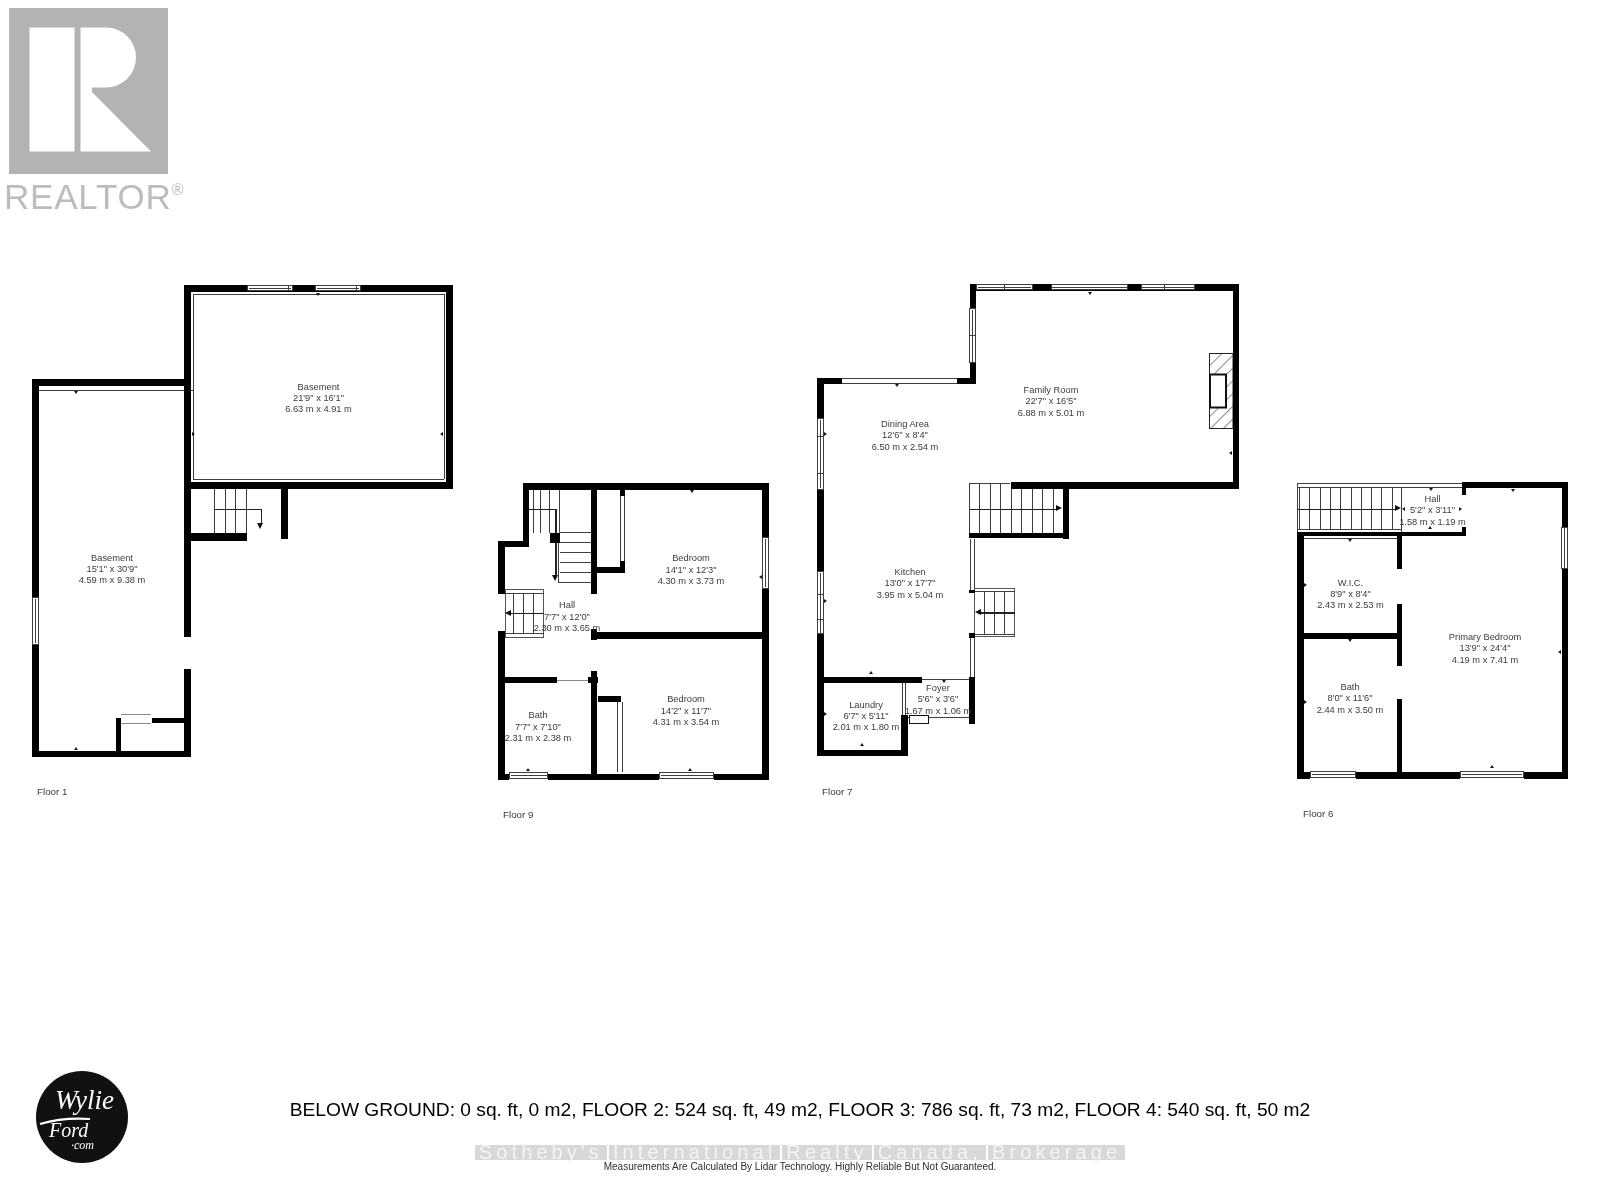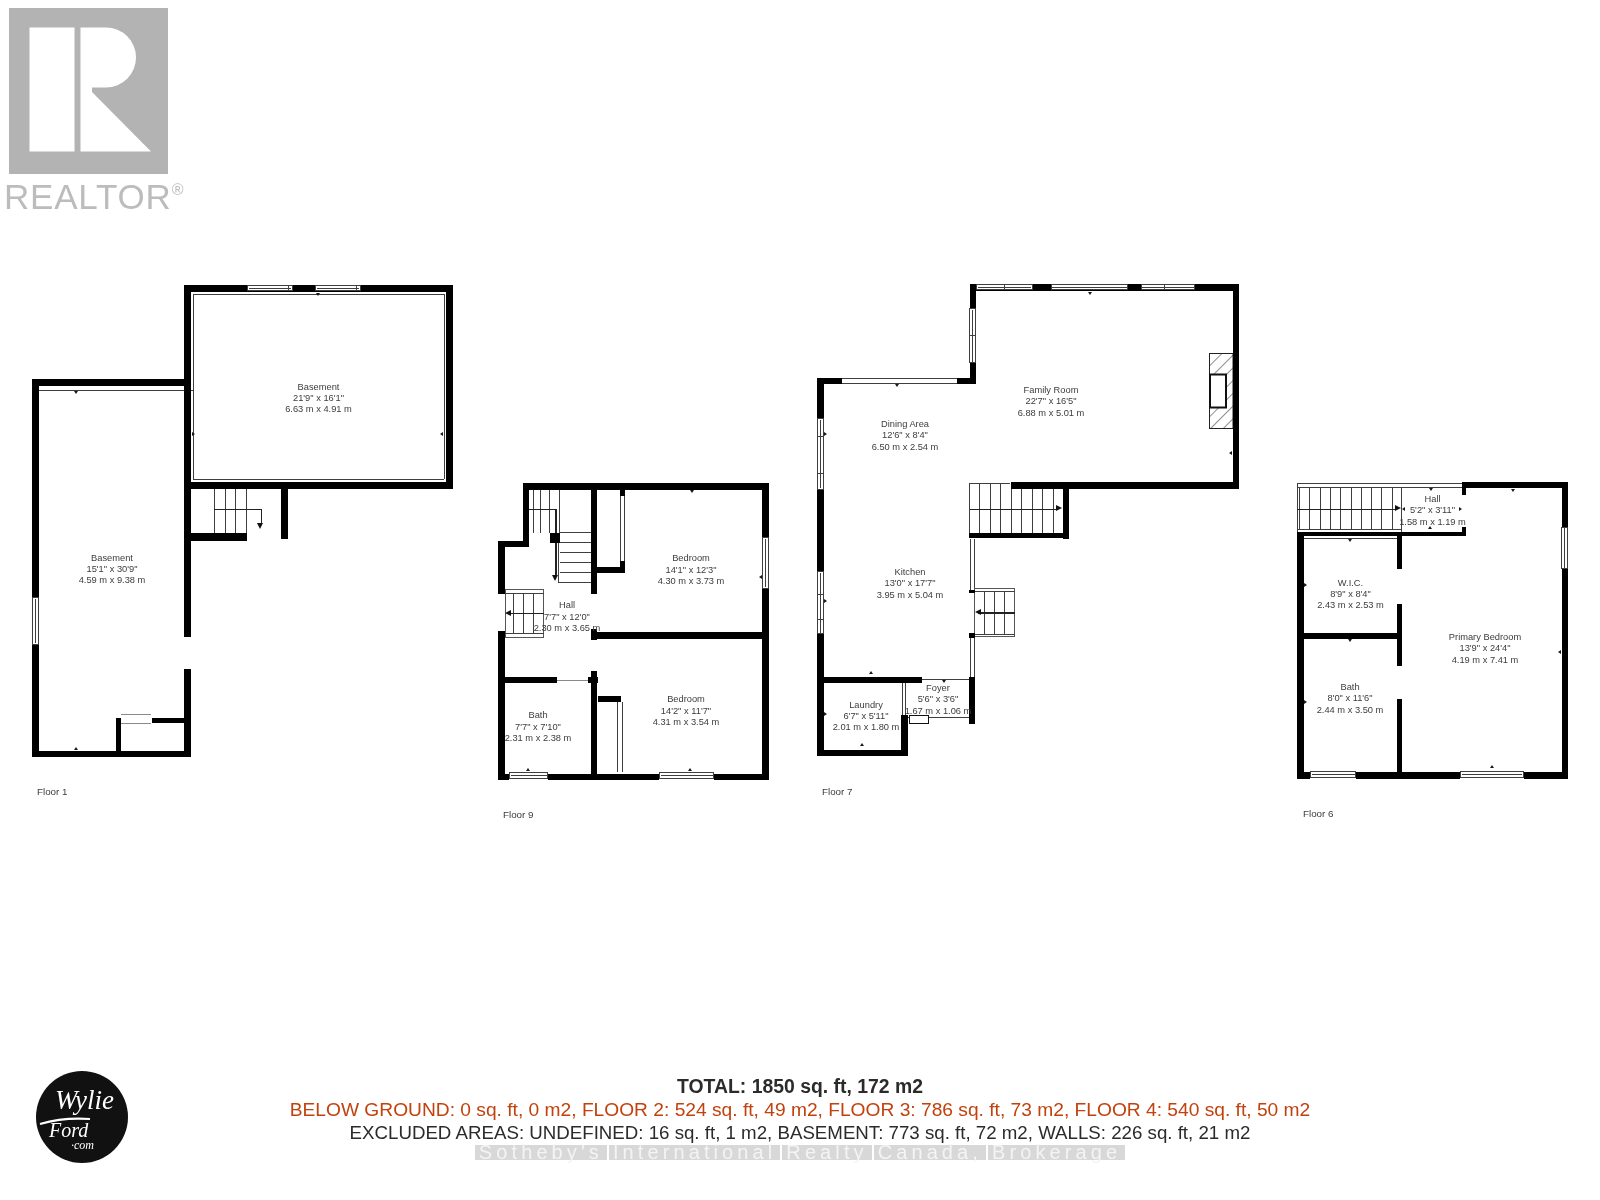--- a/index.html
+++ b/index.html
@@ -416,28 +416,27 @@
 <div class="lbl" style="left:1350px;top:682.1px">Bath
 8'0" x 11'6"
 2.44 m x 3.50 m</div>
 
 <div class="lbl" style="left:1485px;top:632.1px">Primary Bedroom
 13'9" x 24'4"
 4.19 m x 7.41 m</div>
 
 <div class="flr" style="left:1303px;top:807.6px">Floor 6</div>
 
-<div style="position:absolute;left:0;top:1075px;width:1600px;text-align:center;font-size:19.4px;font-weight:bold;color:#2b2b2b">TOTAL: 1850 sq. ft, 172 m2</div>
-
-<div style="position:absolute;left:0;top:1099px;width:1600px;text-align:center;font-size:19.2px;color:#c2410c">BELOW GROUND: 0 sq. ft, 0 m2, FLOOR 2: 524 sq. ft, 49 m2, FLOOR 3: 786 sq. ft, 73 m2, FLOOR 4: 540 sq. ft, 50 m2</div>
-
-<div style="position:absolute;left:0;top:1122px;width:1600px;text-align:center;font-size:18.7px;color:#2b2b2b">EXCLUDED AREAS: UNDEFINED: 16 sq. ft, 1 m2, BASEMENT: 773 sq. ft, 72 m2, WALLS: 226 sq. ft, 21 m2</div>
+
+<div style="position:absolute;left:0;top:1099px;width:1600px;text-align:center;font-size:19.2px;color:#000000">BELOW GROUND: 0 sq. ft, 0 m2, FLOOR 2: 524 sq. ft, 49 m2, FLOOR 3: 786 sq. ft, 73 m2, FLOOR 4: 540 sq. ft, 50 m2</div>
+
 
 <div style="position:absolute;left:0;top:1141px;width:1600px;text-align:center;font-size:20px;letter-spacing:4.1px;color:#f4f4f4;white-space:nowrap"><span style="display:inline-block;height:14.5px;line-height:15px;background:#d8d8d8;padding:0 4px;margin:0 1px">Sotheby's</span><span style="display:inline-block;height:14.5px;line-height:15px;background:#d8d8d8;padding:0 4px;margin:0 1px">International</span><span style="display:inline-block;height:14.5px;line-height:15px;background:#d8d8d8;padding:0 4px;margin:0 1px">Realty</span><span style="display:inline-block;height:14.5px;line-height:15px;background:#d8d8d8;padding:0 4px;margin:0 1px">Canada,</span><span style="display:inline-block;height:14.5px;line-height:15px;background:#d8d8d8;padding:0 4px;margin:0 1px">Brokerage</span></div>
 
+<div style="position:absolute;left:0;top:1160.5px;width:1600px;text-align:center;font-size:10px;color:#2e2e2e">Measurements Are Calculated By Lidar Technology. Highly Reliable But Not Guaranteed.</div>
 
 <svg style="position:absolute;left:36px;top:1071px" width="92" height="92" viewBox="0 0 92 92">
   <circle cx="46" cy="46" r="46" fill="#111"></circle>
   <text x="19" y="38" font-family="Liberation Serif,serif" font-style="italic" font-size="27" fill="#fff">Wylie</text>
   <path d="M 4 53 Q 28 46 54 48" stroke="#fff" stroke-width="2.2" fill="none"></path>
   <text x="13" y="66" font-family="Liberation Serif,serif" font-style="italic" font-size="20" fill="#fff">Ford</text>
   <text x="35" y="78" font-family="Liberation Serif,serif" font-style="italic" font-size="12" fill="#fff">·com</text>
 </svg>
 
 </div>

